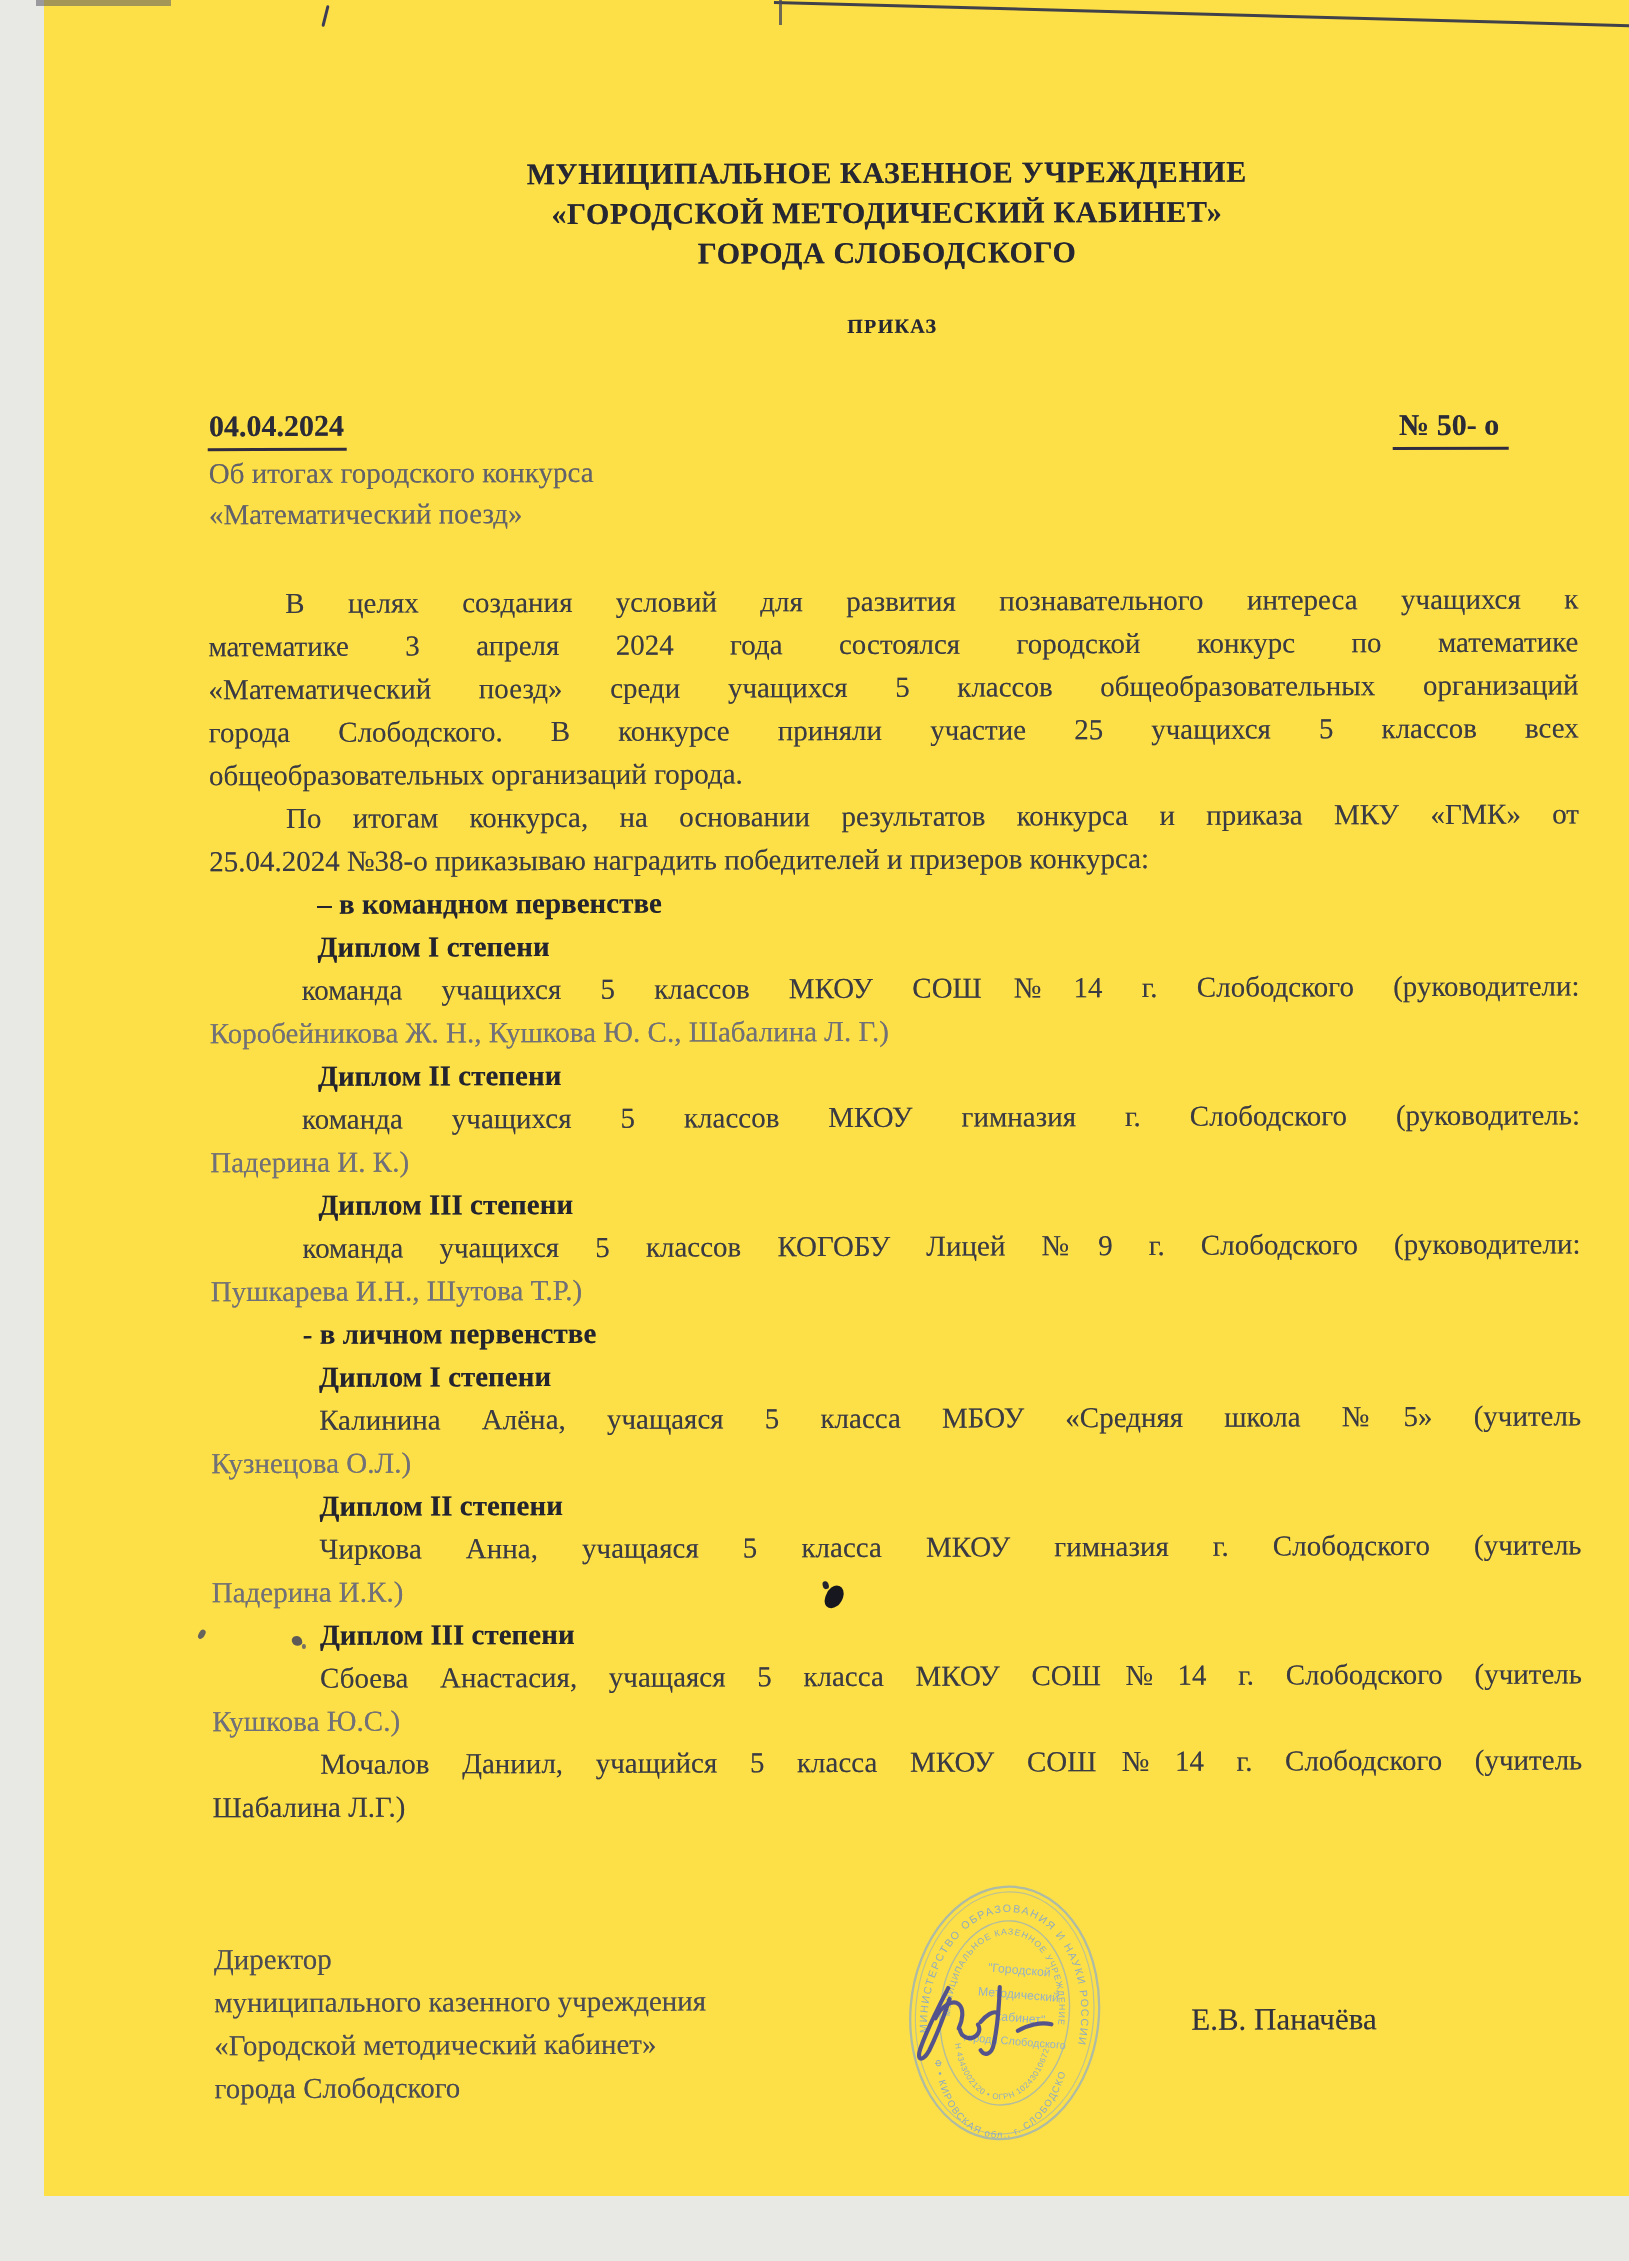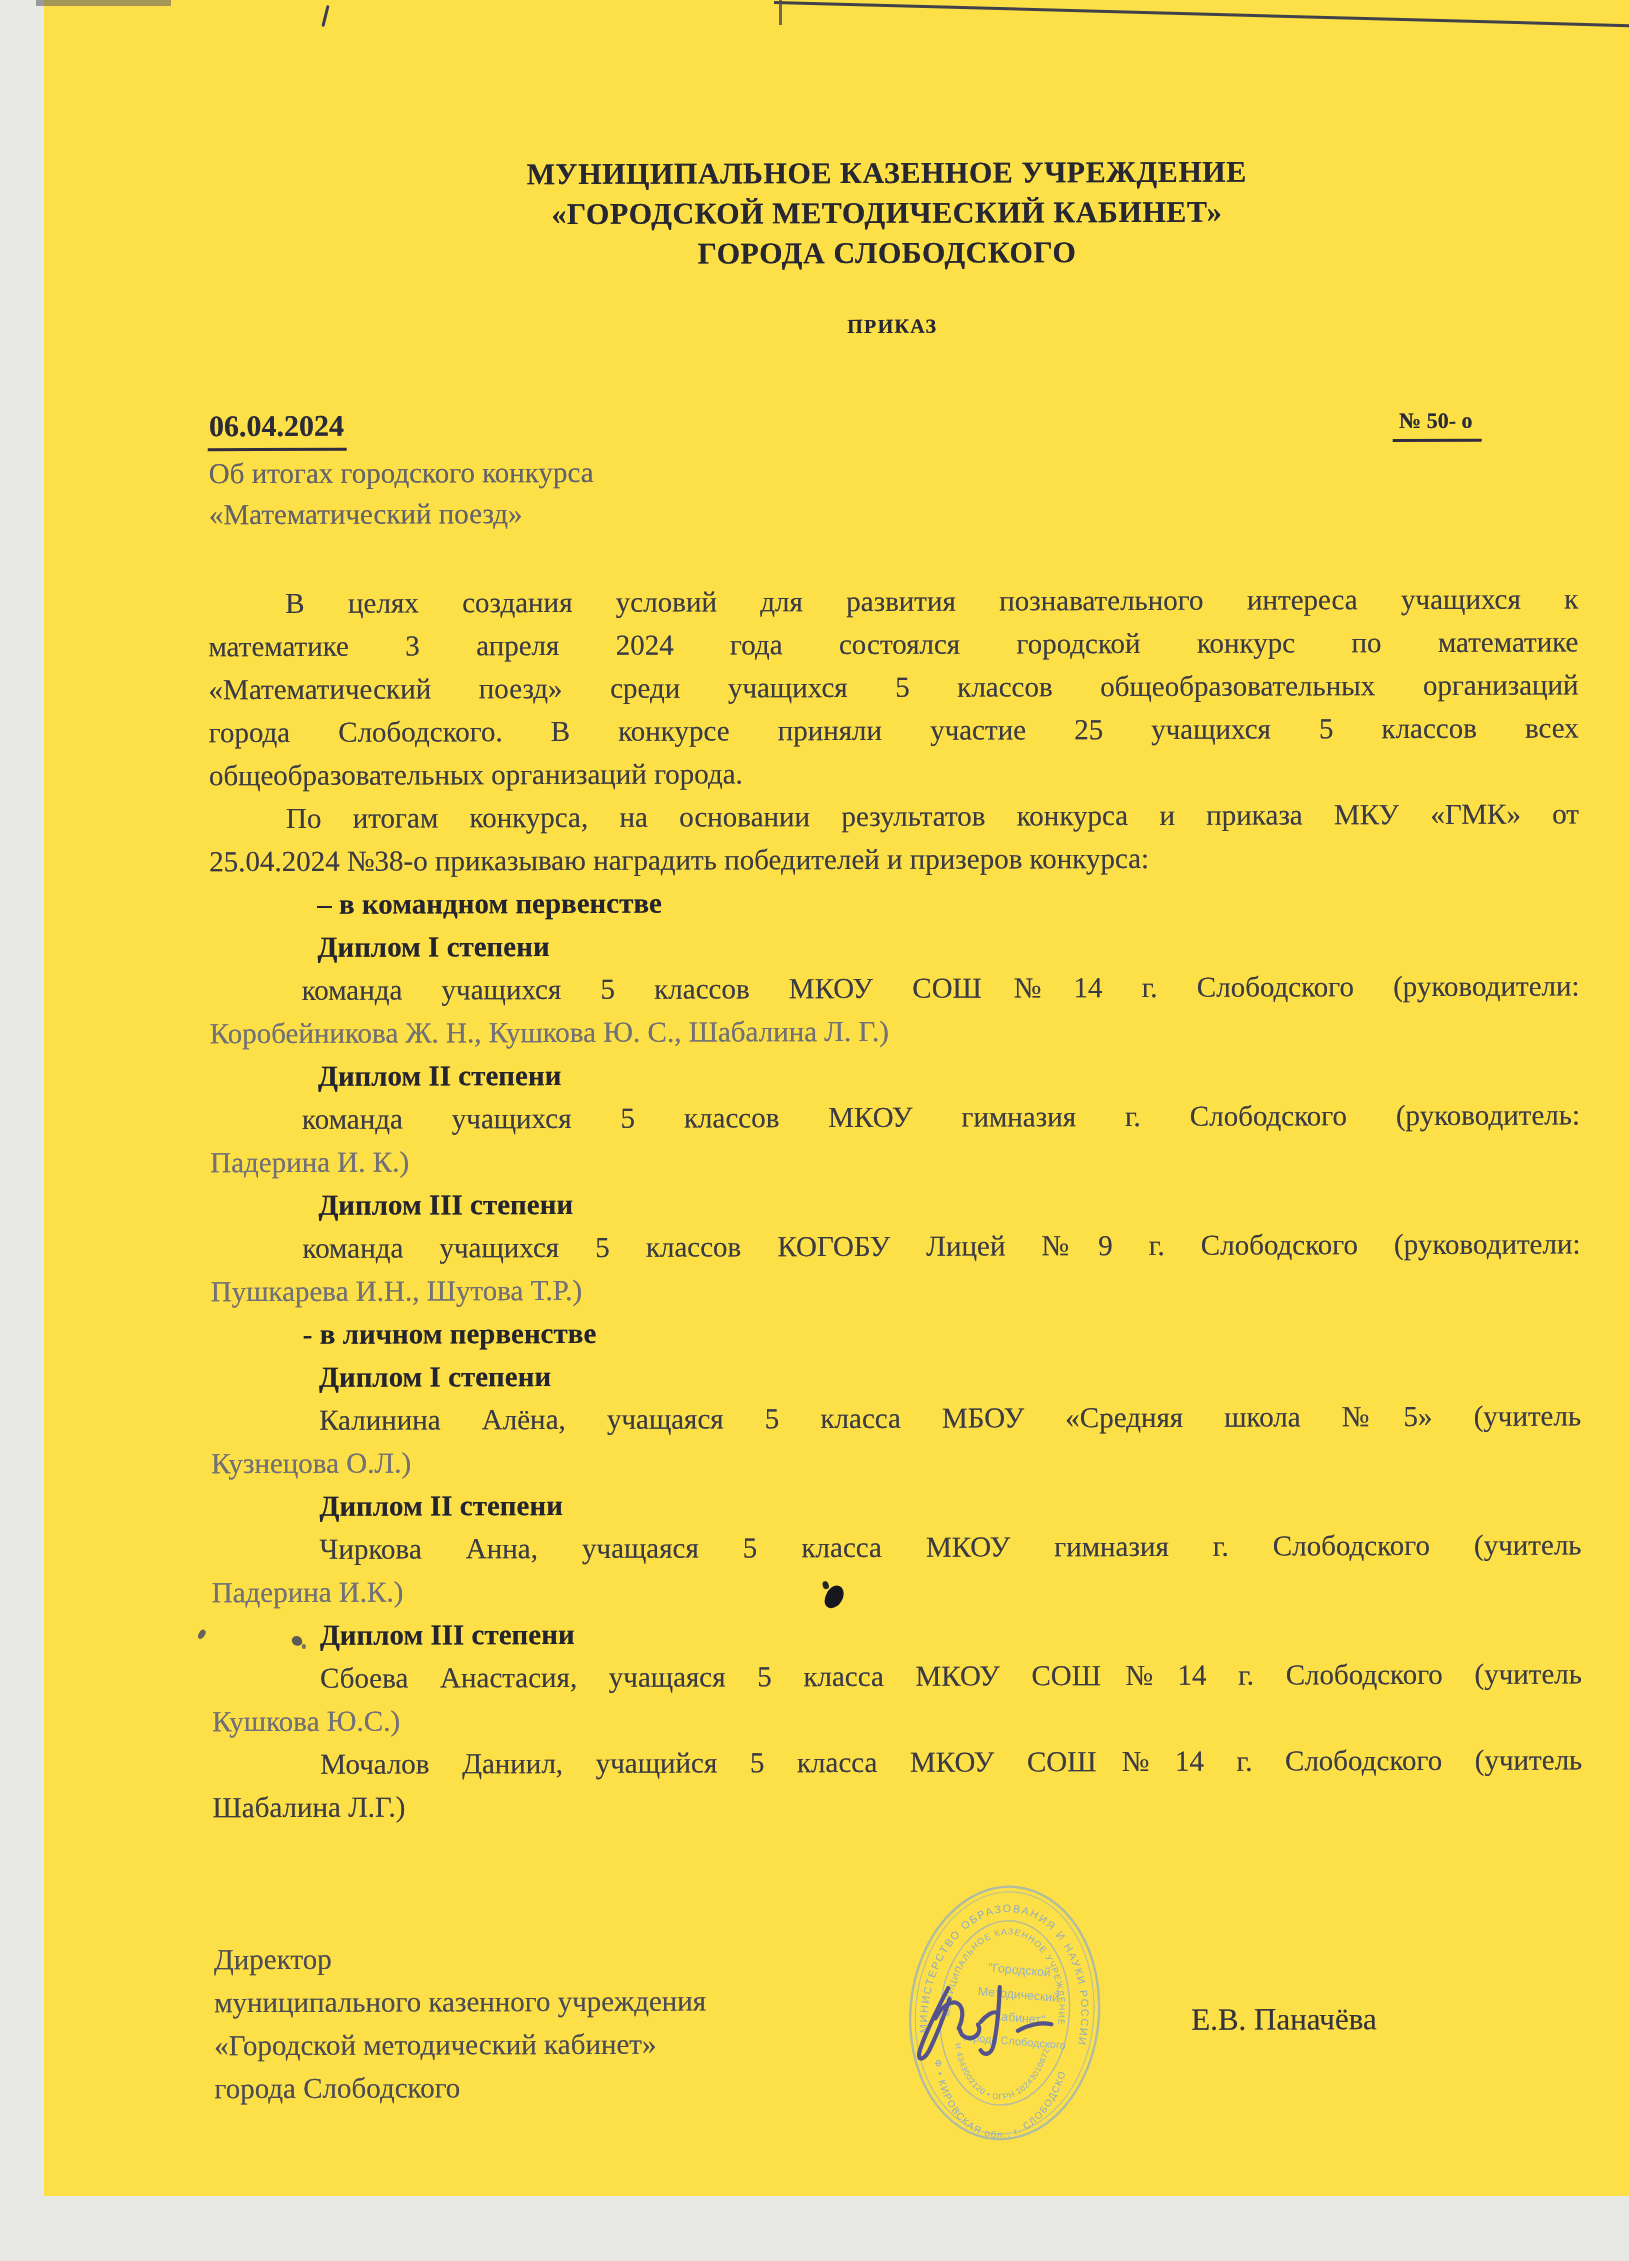--- a/index.html
+++ b/index.html
@@ -10,21 +10,21 @@
   .org{position:absolute;top:153px;left:calc(50% + 39px);transform:translateX(-50%);
        width:1096px;text-align:center;font-weight:bold;font-size:30px;line-height:40px;
        color:#272732;letter-spacing:0.6px;text-shadow:0 0 0.6px rgba(40,40,70,.6);}
   .doc-type{position:absolute;top:315px;left:calc(50% + 44px);transform:translateX(-50%);
        font-weight:bold;font-size:20px;color:#272732;letter-spacing:1.3px;
        text-shadow:0 0 0.6px rgba(40,40,70,.6);}
   
   .date-row{position:absolute;top:407px;left:174px;right:86px;height:45px;}
   .date{position:absolute;left:0;top:0;font-weight:bold;font-size:30px;color:#2b2b38;
         border-bottom:3.2px solid #322c40;padding:0 2.6px 5.2px 1.3px;text-shadow:0 0 0.6px rgba(40,40,70,.55);}
-  .number{position:absolute;left:1185px;top:2.6px;font-weight:bold;font-size:22px;color:#2b2b38;
+  .number{position:absolute;left:1185px;top:2.6px;font-weight:bold;font-size:30px;color:#2b2b38;
         border-bottom:3.2px solid #322c40;padding:0 9px 5.2px 6.4px;text-shadow:0 0 0.6px rgba(40,40,70,.55);}
   .subject{position:absolute;top:451px;left:175px;font-size:29px;line-height:41px;color:#62626c;
         text-shadow:0 0 0.6px rgba(70,70,95,.5);}
   
   .body{position:absolute;top:580px;left:174px;width:1370px;font-size:29px;line-height:43px;}
   .body .ln{min-height:43px;text-shadow:0 0 0.6px rgba(45,45,70,.5);}
   .j{text-align:justify;text-align-last:justify;}
   .l{text-align:left;}
   .i1{padding-left:77px;}
   .i2{padding-left:92px;}
@@ -80,21 +80,21 @@
 
     <div class="org">
       <div>МУНИЦИПАЛЬНОЕ  КАЗЕННОЕ УЧРЕЖДЕНИЕ</div>
       <div>«ГОРОДСКОЙ МЕТОДИЧЕСКИЙ КАБИНЕТ»</div>
       <div>ГОРОДА СЛОБОДСКОГО</div>
     </div>
 
     <div class="doc-type">ПРИКАЗ</div>
 
     <div class="date-row">
-      <span class="date">06.04.2024</span>
+      <span class="date">04.04.2024</span>
       <span class="number">№ 50- о</span>
     </div>
 
     <div class="subject">
       <div>Об итогах городского конкурса</div>
       <div>«Математический поезд»</div>
     </div>
 
     <div class="body">
       <div class="ln j i1">В целях  создания условий для развития познавательного интереса учащихся к</div>

